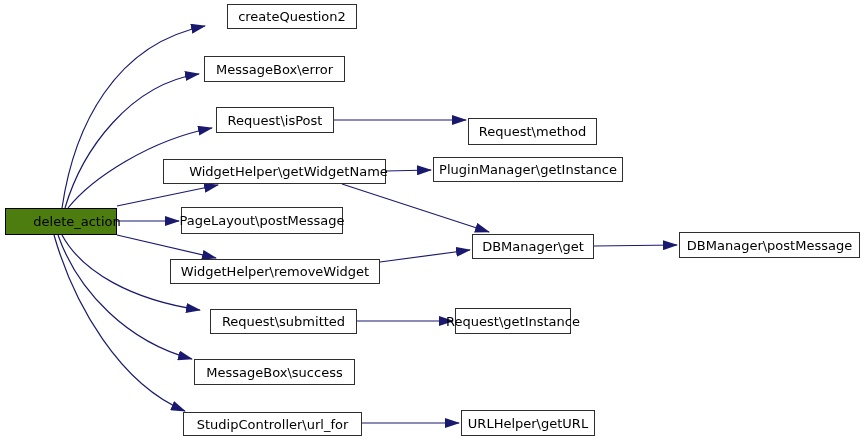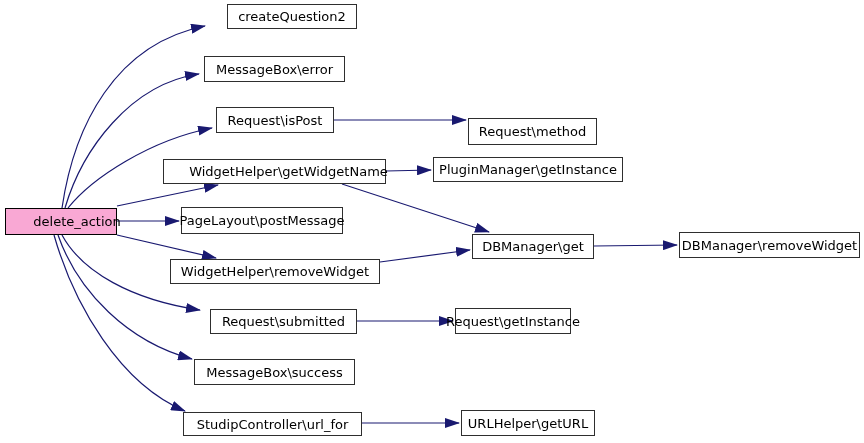--- a/index.html
+++ b/index.html
@@ -35,21 +35,21 @@
     color: #000000;
     font-size: 13px;
     line-height: 1;
     display: flex;
     align-items: center;
     justify-content: center;
     white-space: nowrap;
     cursor: pointer;
   }
   .node.root {
-    background: #f9a8d4;
+    background: #4d7c0f;
     border-color: #000000;
     cursor: default;
     padding-left: 32px;
   }
 </style>
 </head>
 <body>
 
 <div id="stage">
   <svg id="edges" width="864" height="443" viewBox="0 0 864 443" xmlns="http://www.w3.org/2000/svg">
@@ -86,15 +86,15 @@
       <div class="node" style="left: 181px; top: 207px; width: 162px; height: 27px;">PageLayout\postMessage</div>
       <div class="node" style="left: 170px; top: 259px; width: 210px; height: 25px;">WidgetHelper\removeWidget</div>
       <div class="node" style="left: 202px; top: 309px; width: 147px; height: 25px; margin-left: 8px;">Request\submitted</div>
       <div class="node" style="left: 194px; top: 359px; width: 161px; height: 26px;">MessageBox\success</div>
       <div class="node" style="left: 183px; top: 412px; width: 179px; height: 24px; text-align: center;">StudipController\url_for</div>
       <div class="node" style="left: 468px; top: 106px; width: 129px; height: 27px; margin-top: 12px;">Request\method</div>
       <div class="node" style="left: 433px; top: 157px; width: 190px; height: 25px;">PluginManager\getInstance</div>
       <div class="node" style="left: 472px; top: 234px; width: 122px; height: 25px;">DBManager\get</div>
       <div class="node" style="left: 455px; top: 308px; width: 116px; height: 26px;">Request\getInstance</div>
       <div class="node" style="left: 461px; top: 410px; width: 134px; height: 26px;">URLHelper\getURL</div>
-      <div class="node" style="left: 679px; top: 232px; width: 181px; height: 26px;">DBManager\removeWidget</div>
+      <div class="node" style="left: 679px; top: 232px; width: 181px; height: 26px;">DBManager\postMessage</div>
     </div>
 </div>
 
 </body></html>

